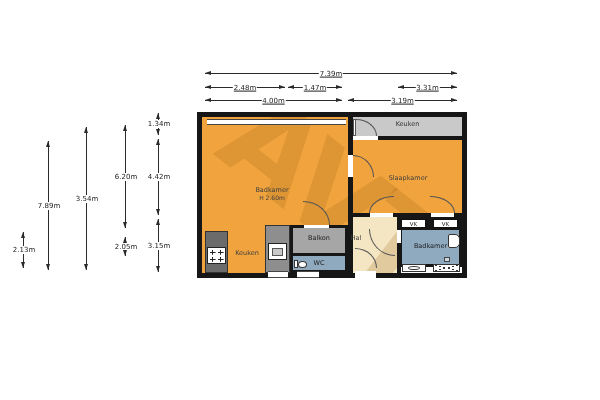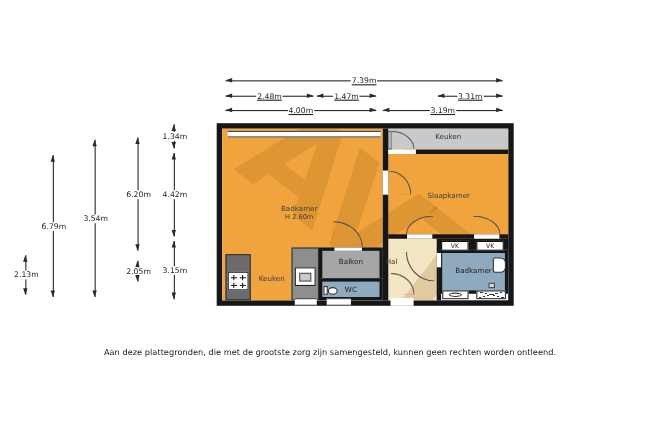--- a/index.html
+++ b/index.html
@@ -61,21 +61,21 @@
       <span class="dlabel">4.00m</span>
     </div>
   <div class="dim-h" style="left:348px;top:100px;width:109px">
       <span class="dlabel">3.19m</span>
     </div>
 
   <div class="dim-v" style="left:23px;top:232px;height:36px">
       <span class="dlabel">2.13m</span>
     </div>
   <div class="dim-v" style="left:48px;top:141px;height:129px">
-      <span class="dlabel">6.79m</span>
+      <span class="dlabel">7.89m</span>
     </div>
   <div class="dim-v" style="left:86px;top:127px;height:143px">
       <span class="dlabel">3.54m</span>
     </div>
   <div class="dim-v" style="left:125px;top:125px;height:103px">
       <span class="dlabel">6.20m</span>
     </div>
   <div class="dim-v" style="left:125px;top:237px;height:19px">
       <span class="dlabel">2.05m</span>
     </div>
@@ -160,14 +160,13 @@
     <div class="lbl" style="left:25px;top:70px;width:90px">Badkamer</div>
     <div class="lbl" style="left:25px;top:78px;width:90px;font-size:6px">H 2.60m</div>
     <div class="lbl" style="left:156px;top:58px;width:100px">Slaapkamer</div>
     <div class="lbl" style="left:26px;top:133px;width:38px">Keuken</div>
     <div class="lbl" style="left:90px;top:118px;width:54px;color:#1e1e1e">Balkon</div>
     <div class="lbl" style="left:104px;top:143px;width:26px;color:#1e1e1e">WC</div>
     <div class="lbl" style="left:140px;top:118px;width:28px">Hal</div>
     <div class="lbl" style="left:200px;top:126px;width:57px;color:#1e1e1e">Badkamer</div>
   </div>
 
-  <div class="disclaimer">Aan deze plattegronden, die met de grootste zorg zijn samengesteld, kunnen geen rechten worden ontleend.</div>
 </div>
 
 </body></html>

